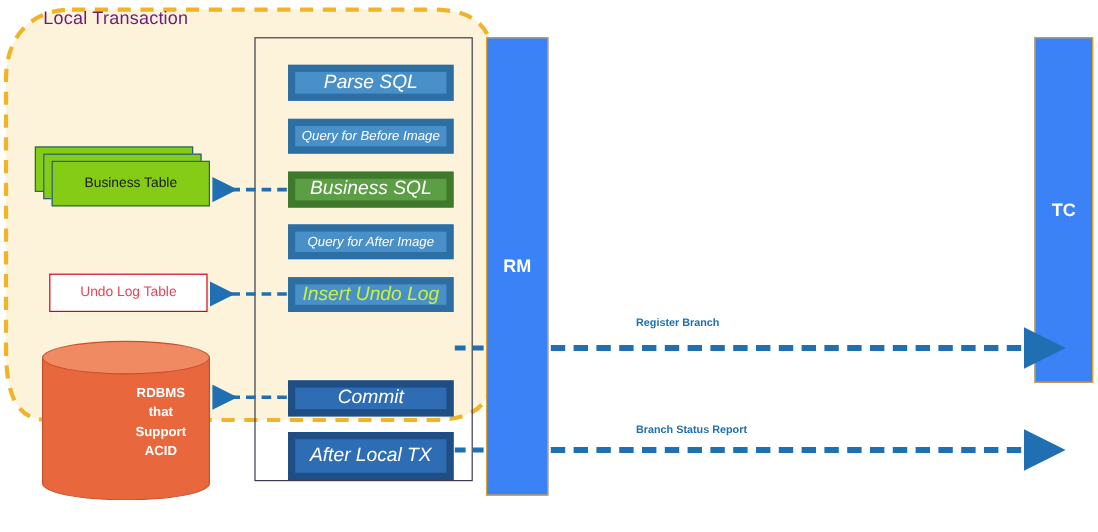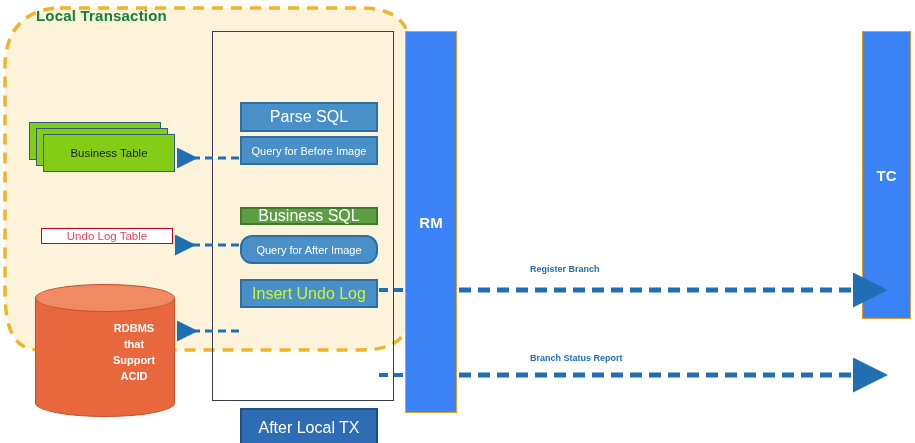--- a/index.html
+++ b/index.html
@@ -25,22 +25,22 @@
     top: 0;
     width: 915px;
     height: 443px;
     pointer-events: none;
   }
   .blob-title {
     position: absolute;
     left: 36px;
     top: 7px;
     font-size: 15px;
-    font-weight: bold;
-    color: #15803d;
+    font-weight: normal;
+    color: #701a75;
     letter-spacing: 0.2px;
     white-space: nowrap;
   }
 
   
   .table-stack {
     position: absolute;
     left: 29px;
     top: 122px;
     width: 150px;
@@ -59,21 +59,21 @@
   .card-c span {
     font-size: 11.5px;
     color: #1b1b1b;
   }
 
   .undo-log-table {
     position: absolute;
     left: 41px;
     top: 228px;
     width: 132px;
-    height: 16px;
+    height: 32px;
     background: #ffffff;
     border: 1px solid #d0021b;
     box-sizing: border-box;
     display: flex;
     align-items: center;
     justify-content: center;
   }
   .undo-log-table span {
     font-size: 11.5px;
     color: #e8455c;
@@ -136,27 +136,27 @@
     height: 370px;
     background: rgba(255,255,255,0.0);
     border: 1px solid #3b3b4f;
     box-sizing: border-box;
   }
   .step {
     position: absolute;
     left: 240px;
     width: 138px;
     box-sizing: border-box;
-    border: 2px solid #c4b5fd;
+    border: 6px solid #c4b5fd;
     display: flex;
     align-items: center;
     justify-content: center;
     color: #ffffff;
+    font-style: italic;
     white-space: nowrap;
-    margin-top: 48px;
   }
   .step.light { background: #4a90c8; border-color: #2e6fa3; }
   .step.green { background: #5c9e44; border-color: #3f7a2c; }
   .step.dark  { background: #2e6db4; border-color: #1f4e85; }
   .step.big   { font-size: 16px; height: 30px; }
   .step.small { font-size: 11px; height: 29px; }
   .step.undo  { color: #c9f23c; }
 
   
   .lifeline {
@@ -232,24 +232,25 @@
       <div>RDBMS</div>
       <div>that</div>
       <div>Support</div>
       <div>ACID</div>
     </div>
   </div>
 
   <div class="branch-box"></div>
 
   <div class="step big light" id="step0" style="top: 54px; height: 30px;">Parse SQL</div>
-  <div class="step small light" id="step1" style="top: 88px; height: 29px;">Query for Before Image</div>
-  <div class="step big green" id="step2" style="top: 159px; height: 18px;">Business SQL</div>
-  <div class="step small light" id="step3" style="top: 187px; height: 29px; border-radius: 12px;">Query for After Image</div>
+  <div class="step small light" id="step1" style="top: 99px; height: 29px;">Query for Before Image</div>
+  <div class="step big green" id="step2" style="top: 143px; height: 30px;">Business SQL</div>
+  <div class="step small light" id="step3" style="top: 187px; height: 29px;">Query for After Image</div>
   <div class="step big light undo" id="step4" style="top: 231px; height: 29px;">Insert Undo Log</div>
+  <div class="step big dark" id="step6" style="top: 317px; height: 30px;">Commit</div>
   <div class="step big dark" id="step7" style="top: 360px; height: 40px;">After Local TX</div>
 
   <div class="lifeline rm-bar">
     <span>RM</span>
   </div>
   <div class="lifeline tc-bar">
     <span>TC</span>
   </div>
 
   <svg class="arrow-svg" viewBox="0 0 915 443" xmlns="http://www.w3.org/2000/svg">

